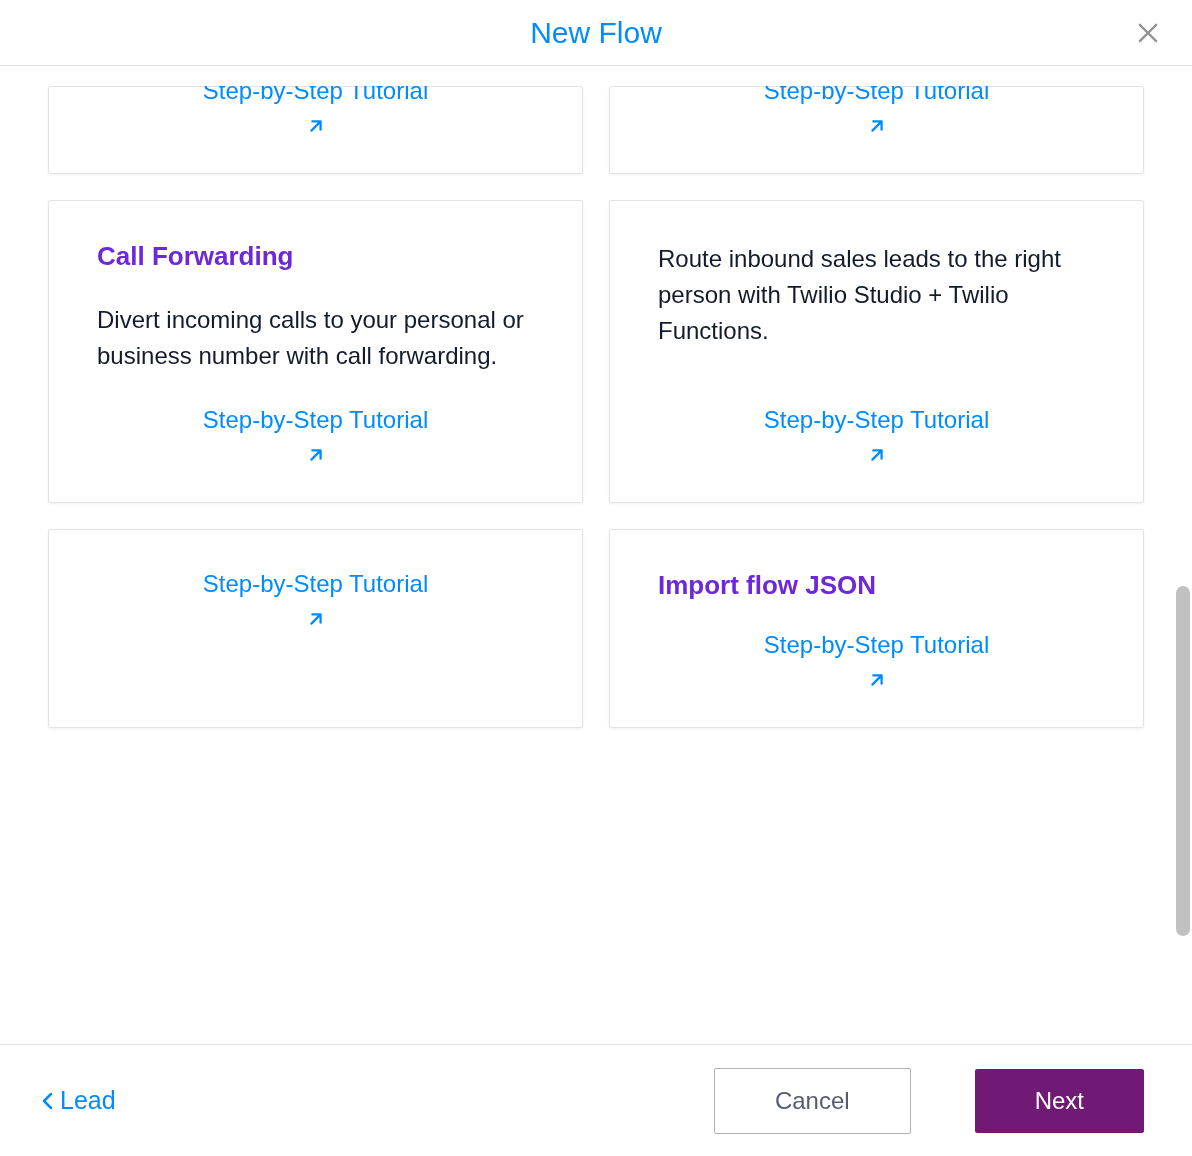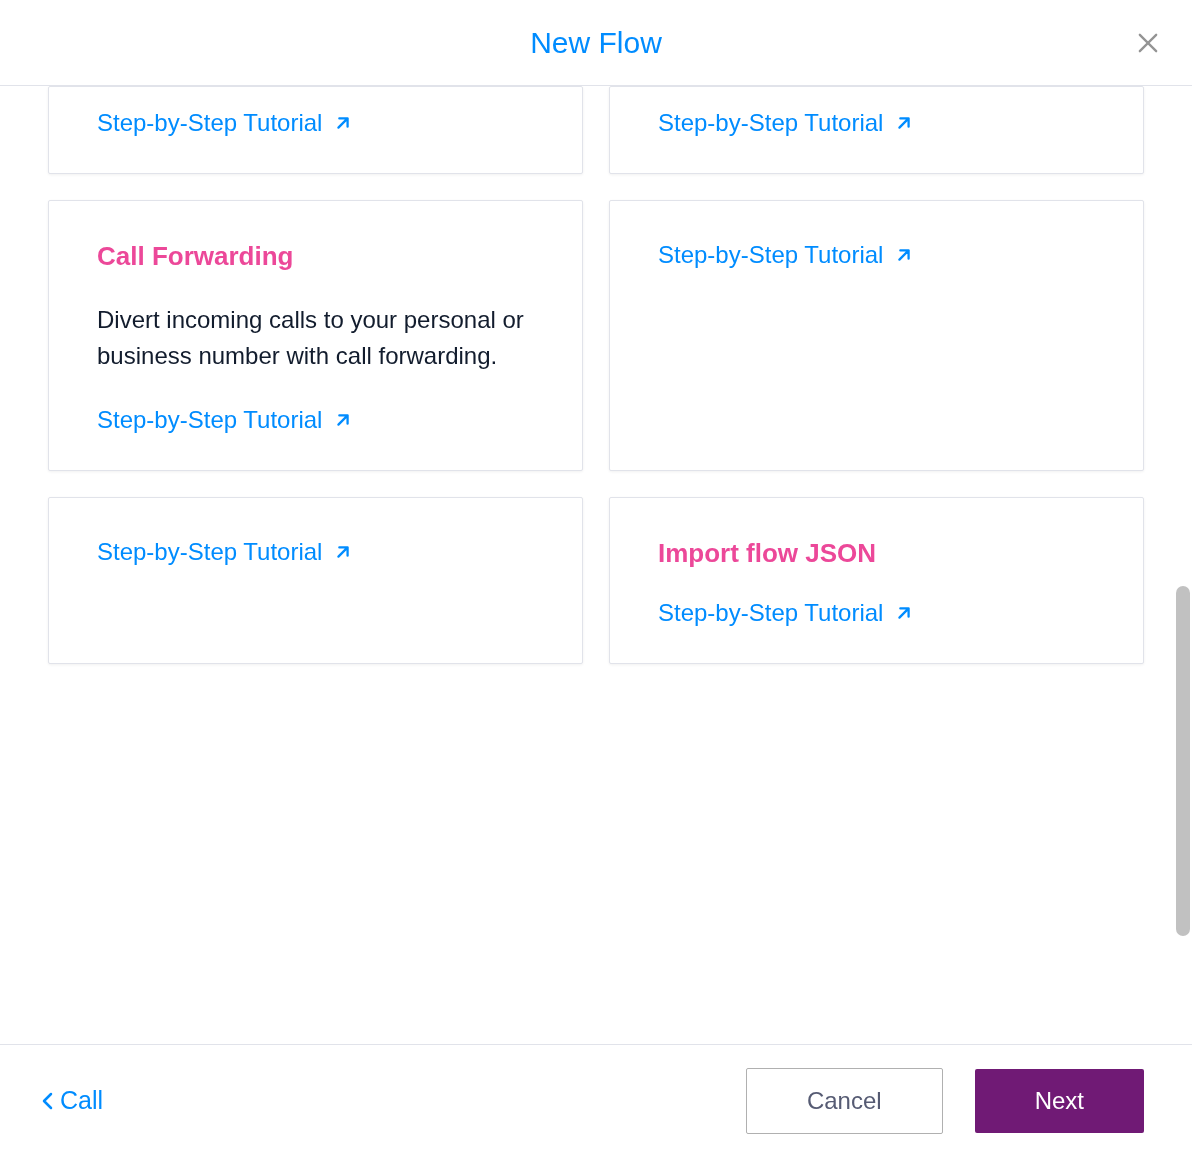--- a/index.html
+++ b/index.html
@@ -10,21 +10,21 @@
     body {
       font-family: -apple-system, BlinkMacSystemFont, "Segoe UI", "Helvetica Neue", Arial, sans-serif;
       background: #fff;
       width: 1192px;
       height: 1156px;
       overflow: hidden;
       position: relative;
     }
     .header {
       position: relative;
-      height: 86px;
+      height: 66px;
       border-bottom: 1px solid #e1e3ea;
       display: flex;
       align-items: center;
       justify-content: center;
     }
     .header-title {
       color: #008cff;
       font-size: 30px;
       font-weight: 400;
     }
@@ -72,40 +72,41 @@
       flex-direction: column;
     }
     .card.cutoff {
       padding-top: 0;
       padding-bottom: 36px;
       justify-content: flex-end;
     }
     .card-title {
       font-size: 26px;
       font-weight: 700;
-      color: #ec4899;
+      color: #6d28d9;
       margin-bottom: 30px;
     }
     .card-desc {
       font-size: 24px;
       line-height: 1.5;
       color: #121c2d;
       font-weight: 400;
       margin-bottom: 32px;
       flex-grow: 1;
     }
     .tutorial-link {
       display: inline-flex;
       align-items: center;
       gap: 10px;
       color: #008cff;
       font-size: 24px;
       font-weight: 400;
       text-decoration: none;
       cursor: pointer;
+      flex-direction: column;
     }
     .tutorial-link svg {
       width: 22px;
       height: 22px;
       stroke: #008cff;
       stroke-width: 2.5;
       fill: none;
     }
     .footer {
       position: absolute;
@@ -133,21 +134,21 @@
     }
     .back-btn svg {
       width: 16px;
       height: 24px;
       stroke: #008cff;
       stroke-width: 2.5;
       fill: none;
     }
     .footer-right {
       display: flex;
-      gap: 32px;
+      gap: 64px;
       align-items: center;
     }
     .cancel-btn {
       background: #fff;
       border: 1px solid #b0b0b0;
       color: #565b73;
       font-size: 24px;
       font-weight: 400;
       padding: 18px 60px;
       cursor: pointer;
@@ -218,20 +219,21 @@
       <div class="card-desc">Divert incoming calls to your personal or business number with call forwarding.</div>
       <a class="tutorial-link">
         <span>Step-by-Step Tutorial</span>
         <svg viewBox="0 0 24 24">
           <path d="M7 17 L17 7 M8 7 L17 7 L17 16" stroke-linecap="round" stroke-linejoin="round"></path>
         </svg>
       </a>
     </div>
 
     <div class="card">
+      <div class="card-desc">Route inbound sales leads to the right person with Twilio Studio + Twilio Functions.</div>
       <a class="tutorial-link">
         <span>Step-by-Step Tutorial</span>
         <svg viewBox="0 0 24 24">
           <path d="M7 17 L17 7 M8 7 L17 7 L17 16" stroke-linecap="round" stroke-linejoin="round"></path>
         </svg>
       </a>
     </div>
 
     <div class="card">
       <a class="tutorial-link">
@@ -257,19 +259,19 @@
 
 <div class="scrollbar-track">
   <div class="scrollbar-thumb"></div>
 </div>
 
 <div class="footer">
   <button class="back-btn">
     <svg viewBox="0 0 16 24">
       <path d="M11 5 L4 12 L11 19" stroke-linecap="round" stroke-linejoin="round"></path>
     </svg>
-    <span>Call</span>
+    <span>Lead</span>
   </button>
   <div class="footer-right">
     <button class="cancel-btn">Cancel</button>
     <button class="next-btn">Next</button>
   </div>
 </div>
 
 </body></html>

